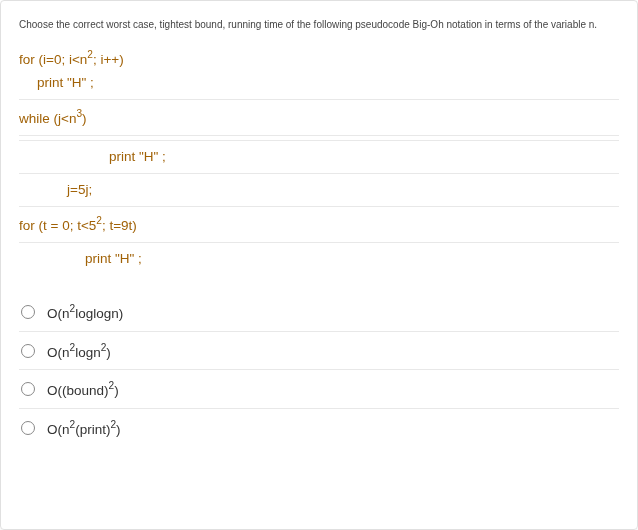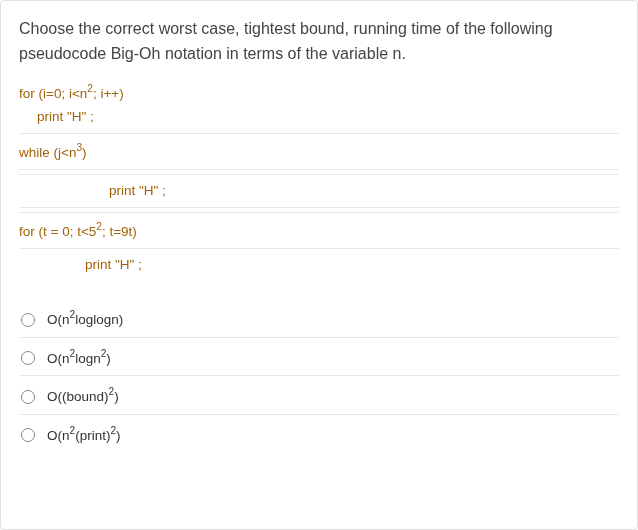--- a/index.html
+++ b/index.html
@@ -1,22 +1,22 @@
 <!DOCTYPE html>
 <html><head>
 <meta charset="utf-8">
 <style>
   html,body{margin:0;padding:0;font-family:Arial,Helvetica,sans-serif;background:#fff;color:#333;}
   .card{width:638px;min-height:530px;box-sizing:border-box;border:1px solid #e0e0e0;border-radius:4px;padding:16px 18px 18px 18px;box-shadow:0 1px 2px rgba(0,0,0,0.05);}
-  .question{font-size:16px;line-height:1.55;color:#444;margin-bottom:12px;}
+  .question{font-size:10px;line-height:1.55;color:#444;margin-bottom:12px;}
   .code-area{font-size:13.5px;color:#a16207;line-height:1.2;}
   .code-line{display:block;padding:4px 0;}
   .hr{border:none;border-top:1px solid #e8e8e8;margin:4px 0;}
   .options{margin-top:22px;}
-  .option{display:flex;align-items:flex-end;padding:10px 0;border-bottom:1px solid #e8e8e8;font-size:13.5px;color:#333;}
+  .option{display:flex;align-items:center;padding:10px 0;border-bottom:1px solid #e8e8e8;font-size:13.5px;color:#333;}
   .option:last-child{border-bottom:none;}
   .radio{appearance:none;-webkit-appearance:none;width:14px;height:14px;border:1.5px solid #888;border-radius:50%;margin:0 12px 0 2px;flex:0 0 auto;cursor:pointer;}
   .sup{vertical-align:super;font-size:0.75em;}
   .ind1{padding-left:18px !important;}
   .ind2{padding-left:60px !important;}
   .ind3{padding-left:90px !important;}
   .ind2b{padding-left:48px !important;}
   .ind2c{padding-left:66px !important;}
 </style>
 </head>
@@ -28,20 +28,21 @@
 
   <div class="code-area">
     <span class="code-line"><span>for (i=0; i&lt;n</span><span class="sup">2</span><span>; i++)</span></span>
     <span class="code-line ind1">print "H" ;</span>
     <hr class="hr">
     <span class="code-line"><span>while (j&lt;n</span><span class="sup">3</span><span>)</span></span>
     <hr class="hr">
     <hr class="hr">
     <span class="code-line ind3">print "H" ;</span>
     <hr class="hr">
+    <span class="code-line ind2b">j=5j;</span>
     <hr class="hr">
     <span class="code-line"><span>for (t = 0; t&lt;5</span><span class="sup">2</span><span>; t=9t)</span></span>
     <hr class="hr">
     <span class="code-line ind2c">print "H" ;</span>
   </div>
 
   <div class="options">
     <label class="option">
       <input type="radio" name="ans" class="radio" style="">
       <span><span>O(n</span><span class="sup">2</span><span>loglogn)</span></span>

